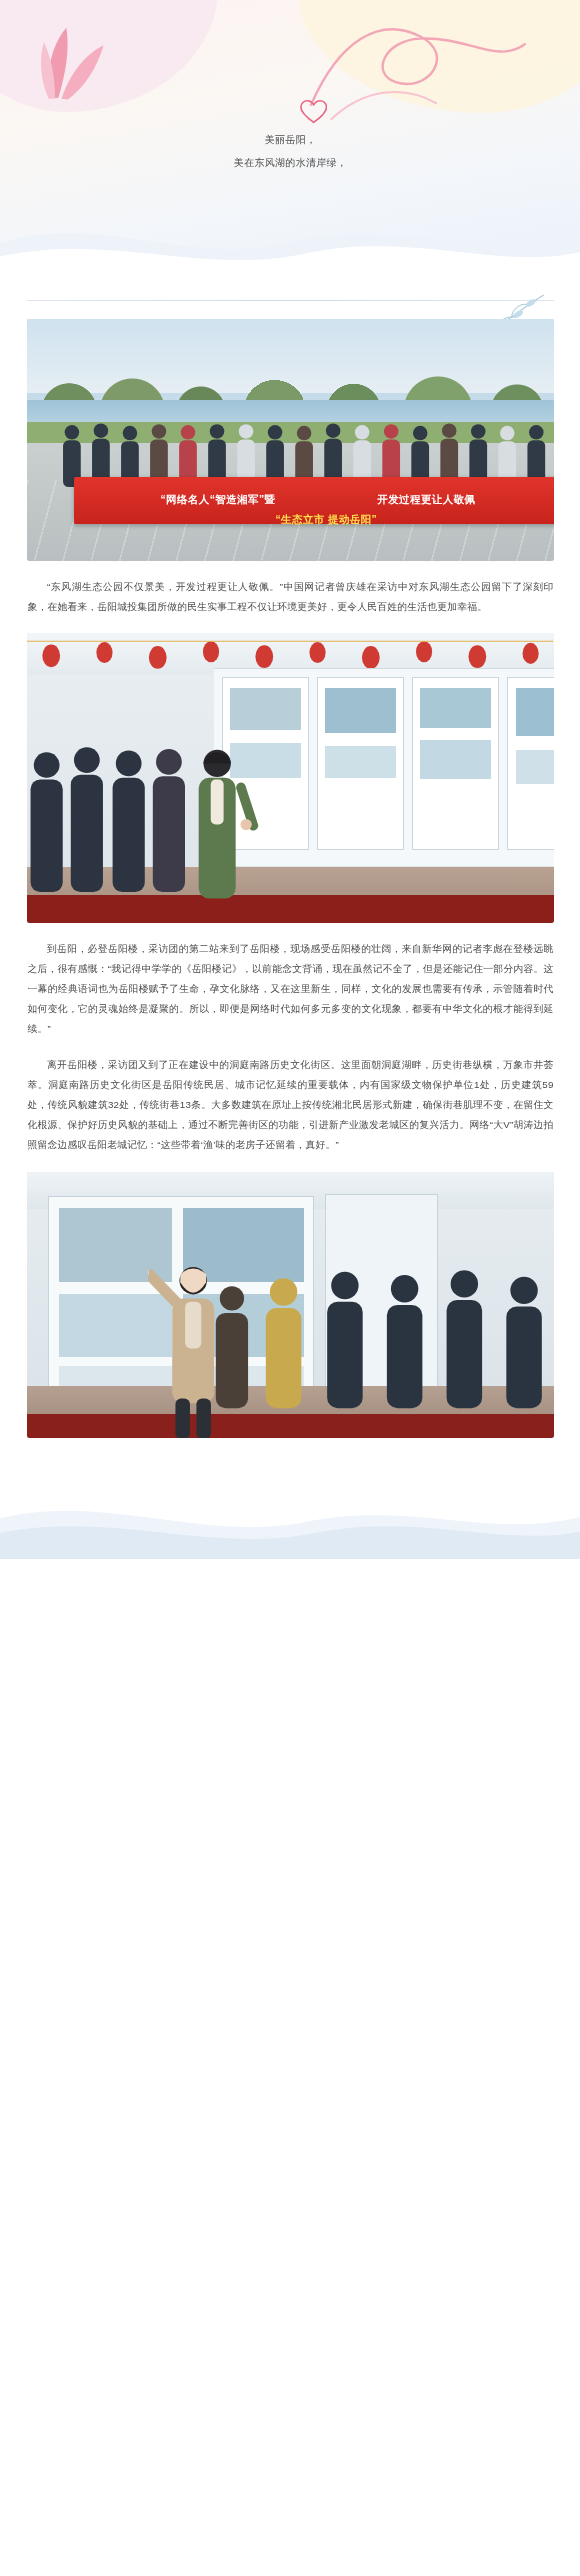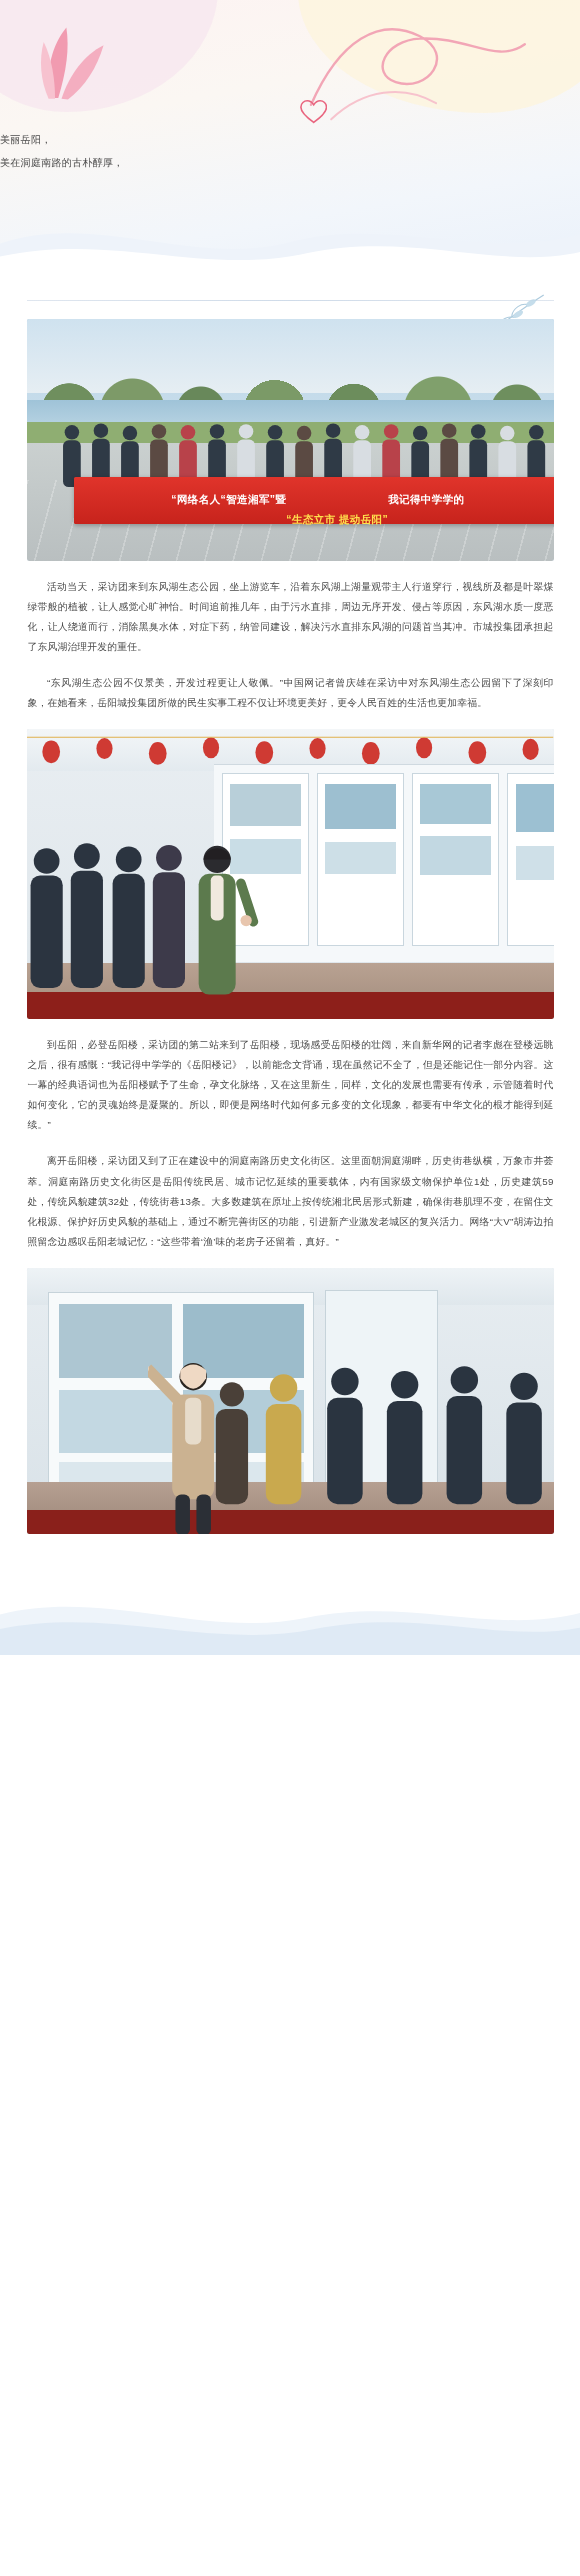--- a/index.html
+++ b/index.html
@@ -57,20 +57,21 @@
     width: 27.4px; height: 24px;
   }
   .hero-wave {
     position: absolute;
     left: 0; bottom: -1.6px;
     width: 581px; height: 89px;
   }
   .hero-text {
     position: absolute;
     left: 0; right: 0; top: 129px;
+    text-align: center;
     font-size: 10px;
     line-height: 2.25;
     color: #4b4b4b;
     letter-spacing: 0.3px;
   }
   .hero-text p { margin: 0; }
 
   
   .content {
     padding: 21px 27.4px 32px 27.4px;
@@ -184,21 +185,21 @@
       <path d="M34,96 C44,66 62,42 86,30 C78,58 62,82 42,97 Z" fill="#f4aec0"></path>
       <path d="M18,96 C8,74 6,48 12,26 C22,46 26,72 26,96 Z" fill="#f7c2cf"></path>
     </svg>
 
     <svg class="hero-heart" viewBox="0 0 34 30">
       <path d="M17,28 C6,20 1,14 1,9 C1,4 5,1 9,1 C12,1 15,3 17,6 C19,3 22,1 25,1 C29,1 33,4 33,9 C33,14 28,20 17,28 Z" fill="none" stroke="#e9657f" stroke-width="2"></path>
     </svg>
 
     <div class="hero-text">
       <p>美丽岳阳，</p>
-      <p>美在洞庭南路的古朴醇厚，</p>
+      <p>美在东风湖的水清岸绿，</p>
     </div>
 
     <svg class="hero-wave" viewBox="0 0 720 110" preserveAspectRatio="none">
       <path d="M0,70 C120,30 240,100 360,68 C480,36 600,92 720,58 L720,110 L0,110 Z" fill="#eef3fa"></path>
       <path d="M0,86 C140,56 250,110 380,82 C510,54 620,104 720,80 L720,110 L0,110 Z" fill="#ffffff"></path>
     </svg>
   </section>
 
   <section class="content">
 
@@ -266,26 +267,25 @@
                 <rect x="365" y="30" width="22" height="58" rx="7"></rect>
               <circle cx="556" cy="21" r="9"></circle>
                 <rect x="545" y="31" width="22" height="57" rx="7"></rect>
             </g>
           </g>
         </svg>
 
         <div class="banner">
           <span>“网络名人“智造湘军”暨</span>
           <span class="hl">“生态立市 提动岳阳”</span>
-          <span>我记得中学学的</span>
+          <span>开发过程更让人敬佩</span>
         </div>
       </div>
     </figure>
 
-    <p class="para">活动当天，采访团来到东风湖生态公园，坐上游览车，沿着东风湖上湖量观带主人行道穿行，视线所及都是叶翠煤绿带般的植被，让人感觉心旷神怡。时间追前推几年，由于污水直排，周边无序开发、侵占等原因，东风湖水质一度恶化，让人绕道而行，消除黑臭水体，对症下药，纳管同建设，解决污水直排东风湖的问题首当其冲。市城投集团承担起了东风湖治理开发的重任。</p>
     <p class="para">“东风湖生态公园不仅景美，开发过程更让人敬佩。”中国网记者曾庆雄在采访中对东风湖生态公园留下了深刻印象，在她看来，岳阳城投集团所做的民生实事工程不仅让环境更美好，更令人民百姓的生活也更加幸福。</p>
 
     <figure class="photo">
       <div class="ph p2">
         <div class="ceil"></div>
         <svg class="lanterns" viewBox="0 0 652 42" preserveAspectRatio="none">
           <g fill="#cf3a33">
             <ellipse cx="30" cy="22" rx="11" ry="14"></ellipse>
               <ellipse cx="96" cy="18" rx="10" ry="13"></ellipse>
             <ellipse cx="162" cy="24" rx="11" ry="14"></ellipse>

